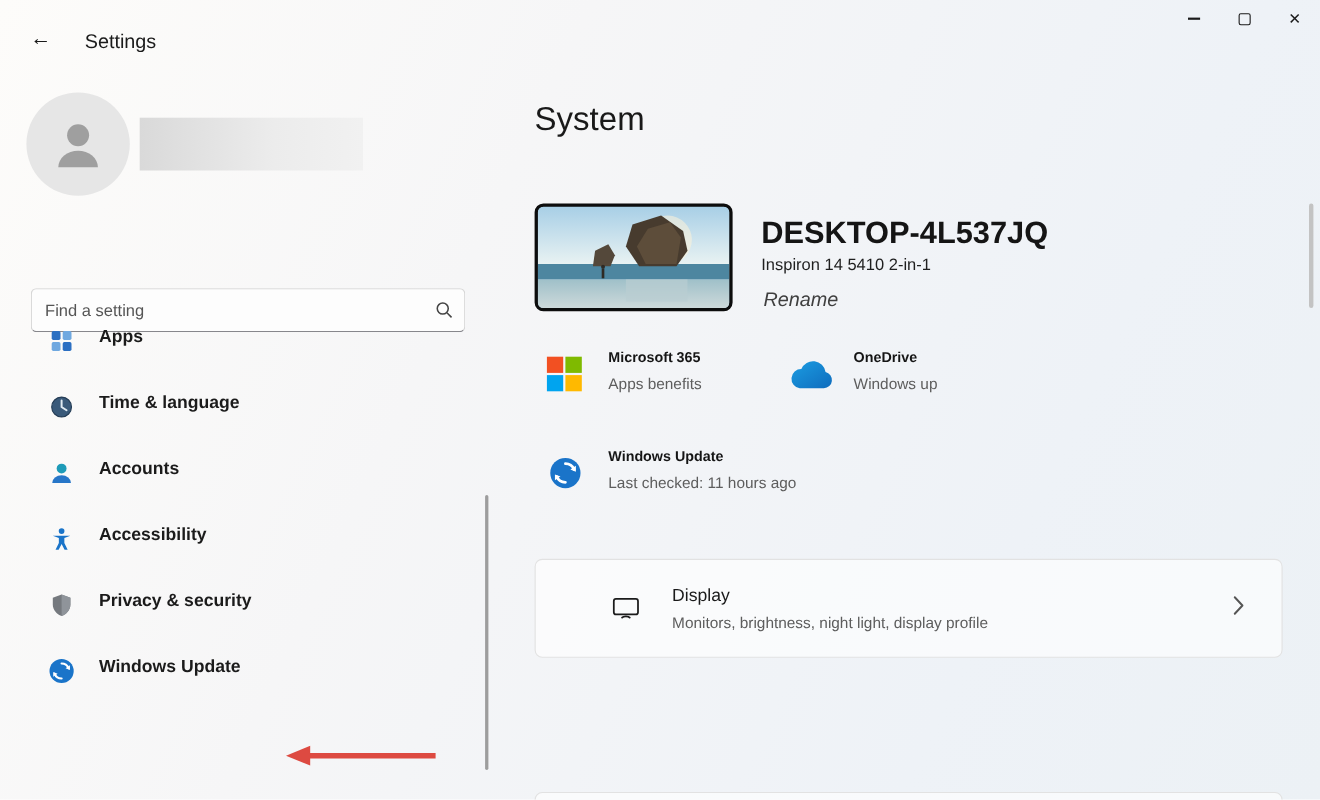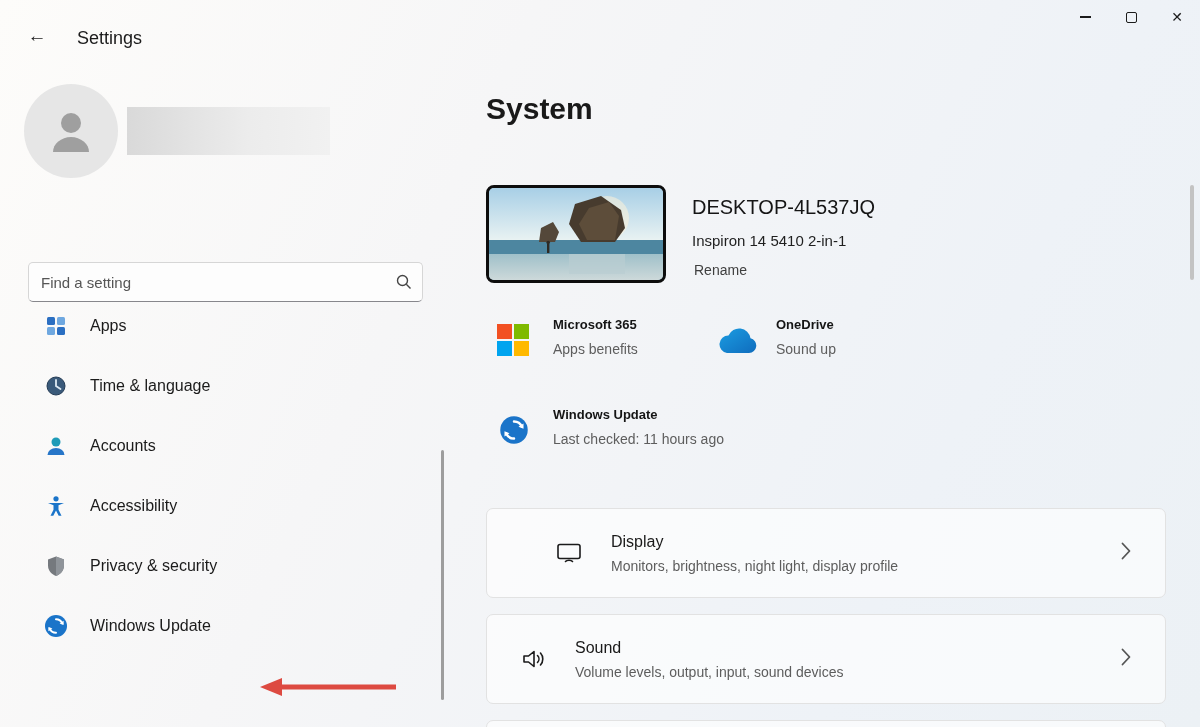--- a/index.html
+++ b/index.html
@@ -30,35 +30,35 @@
   .search-box { position:absolute; left:28px; top:218px; width:395px; height:40px;
     background:#fdfdfd; border:1px solid #d6d6d6; border-bottom:1px solid #87878c; border-radius:5px;
     display:flex; align-items:center;margin-top:44px; }
   .search-box input { flex:1; border:none; outline:none; background:transparent;
     font-family:inherit; font-size:15px; color:#3b3b3b; padding:0 12px; }
   .search-box input::placeholder { color:#555; opacity:1; }
   .search-icn { width:36px; display:flex; justify-content:center; align-items:center; }
 
   .nav { position:absolute; left:14px; top:298px; width:420px; }
   .nav-item { position:relative; height:56px; margin-bottom:4px; border-radius:6px;
-    display:flex; align-items:center; cursor:pointer; }
+    display:flex; align-items:flex-start; cursor:pointer;font-weight:bold; }
   .nav-icn { width:24px; height:24px; margin-left:30px; display:flex; align-items:center; justify-content:center; }
   .nav-label { margin-left:22px; font-size:16px; color:#1b1b1b; }
 
   .side-scrollbar { position:absolute; left:441px; top:450px; width:3px; height:250px;
     background:#9d9d9d; border-radius:2px; }
 
   
-  .page-title { position:absolute; left:486px; top:92px; font-size:30px; font-weight:700; color:#191919; }
+  .page-title { position:absolute; left:486px; top:92px; font-size:30px; font-weight:400; color:#191919; }
 
   .device-thumb { position:absolute; left:486px; top:185px; width:180px; height:98px;
     border:3px solid #0d0d0d; border-radius:8px; overflow:hidden; background:#9cc4dd; }
-  .device-name { position:absolute; left:692px; top:196px; font-size:20px; font-weight:400; color:#151515; }
+  .device-name { position:absolute; left:692px; top:196px; font-size:28px; font-weight:700; color:#151515; }
   .device-model { position:absolute; left:692px; top:232px; font-size:15px; color:#1f1f1f; }
-  .rename-btn { position:absolute; left:694px; top:262px; font-size:14px; color:#3f3f3f; cursor:pointer; }
+  .rename-btn { position:absolute; left:694px; top:262px; font-size:18px; color:#3f3f3f; cursor:pointer;font-style:italic; }
 
   .quick-title { font-size:13px; font-weight:700; color:#151515; }
   .quick-sub { font-size:14px; color:#5d5d5d; margin-top:9px; }
   .q-m365-icon { position:absolute; left:497px; top:324px; }
   .q-m365-text { position:absolute; left:553px; top:317px; }
   .q-onedrive-icon { position:absolute; left:716px; top:328px; }
   .q-onedrive-text { position:absolute; left:776px; top:317px; }
   .q-wu-icon { position:absolute; left:499px; top:415px; }
   .q-wu-text { position:absolute; left:553px; top:407px; }
   .link-sub { cursor:pointer; }
@@ -245,21 +245,21 @@
           <linearGradient id="od" x1="0" y1="0" x2="1" y2="1">
         <stop offset="0" stop-color="#1b9de2"></stop>
             <stop offset="1" stop-color="#0f6cbd"></stop>
       </linearGradient>
         </defs>
       <path d="M11 25 h22 a7.5 7.5 0 0 0 1.5-14.8 A11.5 11.5 0 0 0 12.5 7.5 A8.8 8.8 0 0 0 11 25 z" fill="url(#od)"></path>
     </svg>
   </div>
   <div class="q-onedrive-text">
     <div class="quick-title">OneDrive</div>
-    <div class="quick-sub">Sound up</div>
+    <div class="quick-sub">Windows up</div>
   </div>
 
   <div class="q-wu-icon">
     <svg width="30" height="30" viewBox="0 0 24 24">
       <circle cx="12" cy="12" r="11" fill="#1a74c9"></circle>
       <path d="M12 5.2 a6.8 6.8 0 0 1 6.3 4.2" fill="none" stroke="#fff" stroke-width="2" stroke-linecap="round"></path>
       <polygon points="19.6,6.8 19.6,11 15.6,9.4" fill="#fff"></polygon>
       <path d="M12 18.8 a6.8 6.8 0 0 1 -6.3-4.2" fill="none" stroke="#fff" stroke-width="2" stroke-linecap="round"></path>
       <polygon points="4.4,17.2 4.4,13 8.4,14.6" fill="#fff"></polygon>
     </svg>
@@ -280,36 +280,18 @@
       <div class="card-title">Display</div>
       <div class="card-sub">Monitors, brightness, night light, display profile</div>
     </span>
     <span class="card-chevron">
       <svg width="10" height="18" viewBox="0 0 10 18">
           <polyline points="1.5,1.5 8.5,9 1.5,16.5" fill="none" stroke="#555" stroke-width="1.8" stroke-linecap="round" stroke-linejoin="round"></polyline>
         </svg>
     </span>
   </div>
 
-  <div class="card card-sound">
-    <span class="card-icn">
-      <svg width="26" height="26" viewBox="0 0 26 26">
-        <path d="M4 10 h4.5 L14 5.5 v15 L8.5 16 H4 z" fill="none" stroke="#1b1b1b" stroke-width="1.6" stroke-linejoin="round"></path>
-        <path d="M17.5 9.5 a5 5 0 0 1 0 7" fill="none" stroke="#1b1b1b" stroke-width="1.6" stroke-linecap="round"></path>
-        <path d="M20.5 7 a9 9 0 0 1 0 12" fill="none" stroke="#1b1b1b" stroke-width="1.6" stroke-linecap="round"></path>
-      </svg>
-    </span>
-    <span class="card-text">
-      <div class="card-title">Sound</div>
-      <div class="card-sub">Volume levels, output, input, sound devices</div>
-    </span>
-    <span class="card-chevron">
-      <svg width="10" height="18" viewBox="0 0 10 18">
-          <polyline points="1.5,1.5 8.5,9 1.5,16.5" fill="none" stroke="#555" stroke-width="1.8" stroke-linecap="round" stroke-linejoin="round"></polyline>
-        </svg>
-    </span>
-  </div>
 
   <div class="card card-partial"></div>
 
   <div class="main-scrollbar"></div>
 
 </div>
 
 </body></html>

